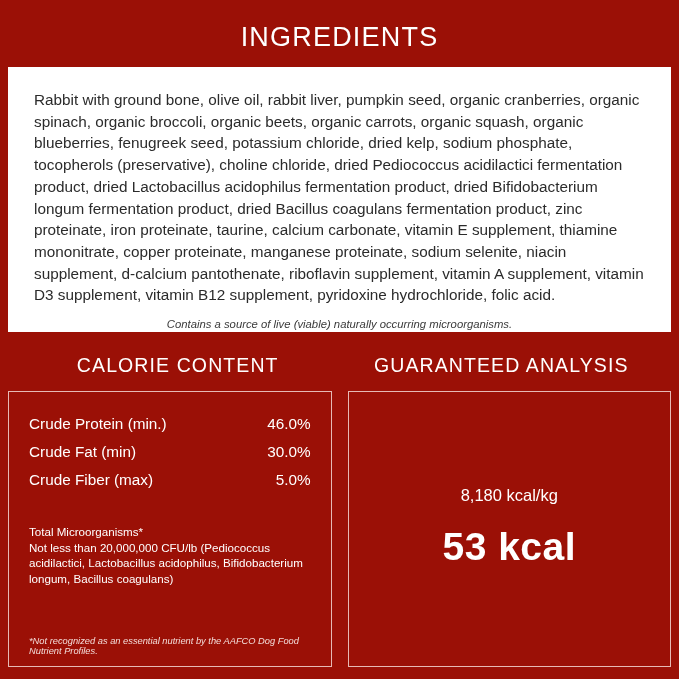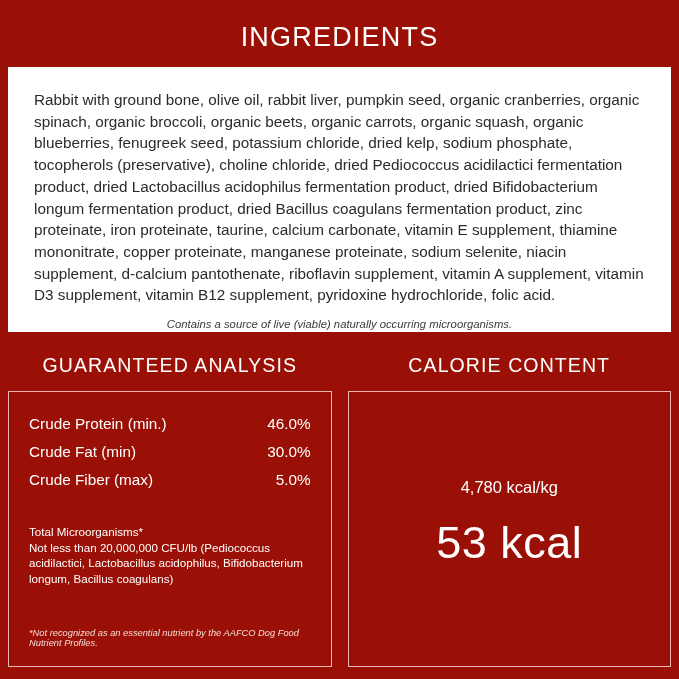--- a/index.html
+++ b/index.html
@@ -74,21 +74,21 @@
     display: flex;
     margin-top: 14px;
     gap: 16px;
     flex: 1;
     padding-bottom: 12px;
   }
   .panel {
     flex: 1;
     border: 1px solid #e7b9b4;
     box-sizing: border-box;
-    padding: 18px 20px 18px 20px;
+    padding: 18px 20px 10px 20px;
     display: flex;
     flex-direction: column;
   }
   .ga-table {
     width: 100%;
     border-collapse: collapse;
   }
   .ga-table td {
     font-size: 15.3px;
     padding: 5px 0;
@@ -119,48 +119,48 @@
   .cal-me {
     font-size: 16.5px;
     line-height: 1.3;
     font-weight: 400;
   }
   .cal-kcal-kg {
     font-size: 16.5px;
     margin-top: 2px;
   }
   .cal-big {
-    font-size: 45px;
+    font-size: 39px;
     margin-top: 20px;
-    font-weight: 400;
+    font-weight: 700;
     letter-spacing: 0.5px;
   }
   .cal-per {
     font-size: 16.5px;
     margin-top: 2px;
   }
 </style>
 </head>
 <body>
 
 <div class="page">
 
   <div class="title">INGREDIENTS</div>
 
   <div class="ingredients-card">
     <div class="ingredients-text">Rabbit with ground bone, olive oil, rabbit liver, pumpkin seed, organic cranberries, organic spinach, organic broccoli, organic beets, organic carrots, organic squash, organic blueberries, fenugreek seed, potassium chloride, dried kelp, sodium phosphate, tocopherols (preservative), choline chloride, dried Pediococcus acidilactici fermentation product, dried Lactobacillus acidophilus fermentation product, dried Bifidobacterium longum fermentation product, dried Bacillus coagulans fermentation product, zinc proteinate, iron proteinate, taurine, calcium carbonate, vitamin E supplement, thiamine mononitrate, copper proteinate, manganese proteinate, sodium selenite, niacin supplement, d-calcium pantothenate, riboflavin supplement, vitamin A supplement, vitamin D3 supplement, vitamin B12 supplement, pyridoxine hydrochloride, folic acid.</div>
     <div class="ingredients-note">Contains a source of live (viable) naturally occurring microorganisms.</div>
   </div>
 
   <div class="section-headers">
+    <div class="col col-right">
+      <div class="section-title">CALORIE CONTENT</div>
+    </div>
     <div class="col col-left">
       <div class="section-title">GUARANTEED ANALYSIS</div>
-    </div>
-    <div class="col col-right">
-      <div class="section-title">CALORIE CONTENT</div>
     </div>
   </div>
 
   <div class="panels">
 
     <div class="panel">
       <table class="ga-table">
         <tbody>
           <tr>
             <td>Crude Protein (min.)</td>
@@ -180,19 +180,19 @@
       <div class="ga-micro">
         <div>Total Microorganisms*</div>
         <div>Not less than 20,000,000 CFU/lb (Pediococcus acidilactici, Lactobacillus acidophilus, Bifidobacterium longum, Bacillus coagulans)</div>
       </div>
 
       <div class="ga-footnote">*Not recognized as an essential nutrient by the AAFCO Dog Food Nutrient Profiles.</div>
     </div>
 
     <div class="panel">
       <div class="calorie-inner">
-        <div class="cal-kcal-kg">4,780 kcal/kg</div>
+        <div class="cal-kcal-kg">8,180 kcal/kg</div>
         <div class="cal-big">53 kcal</div>
       </div>
     </div>
 
   </div>
 </div>
 
 </body></html>

